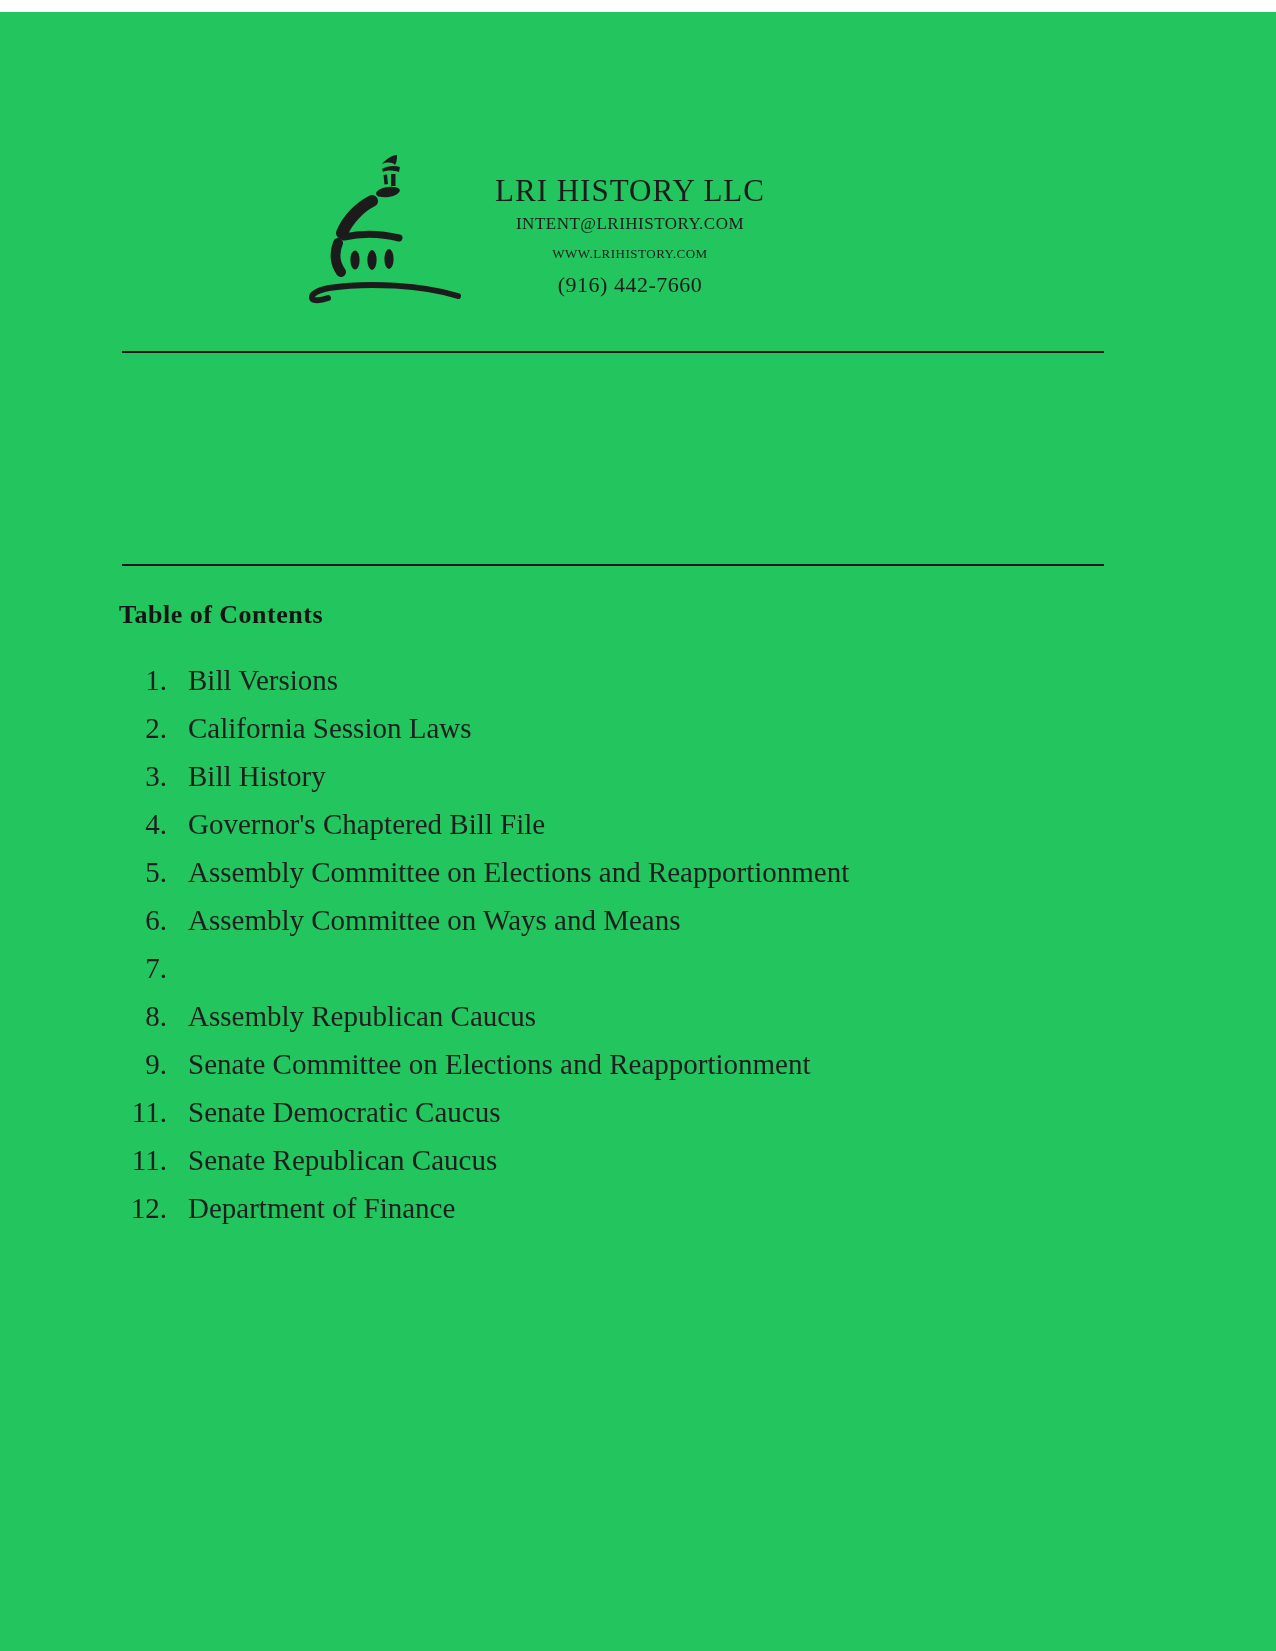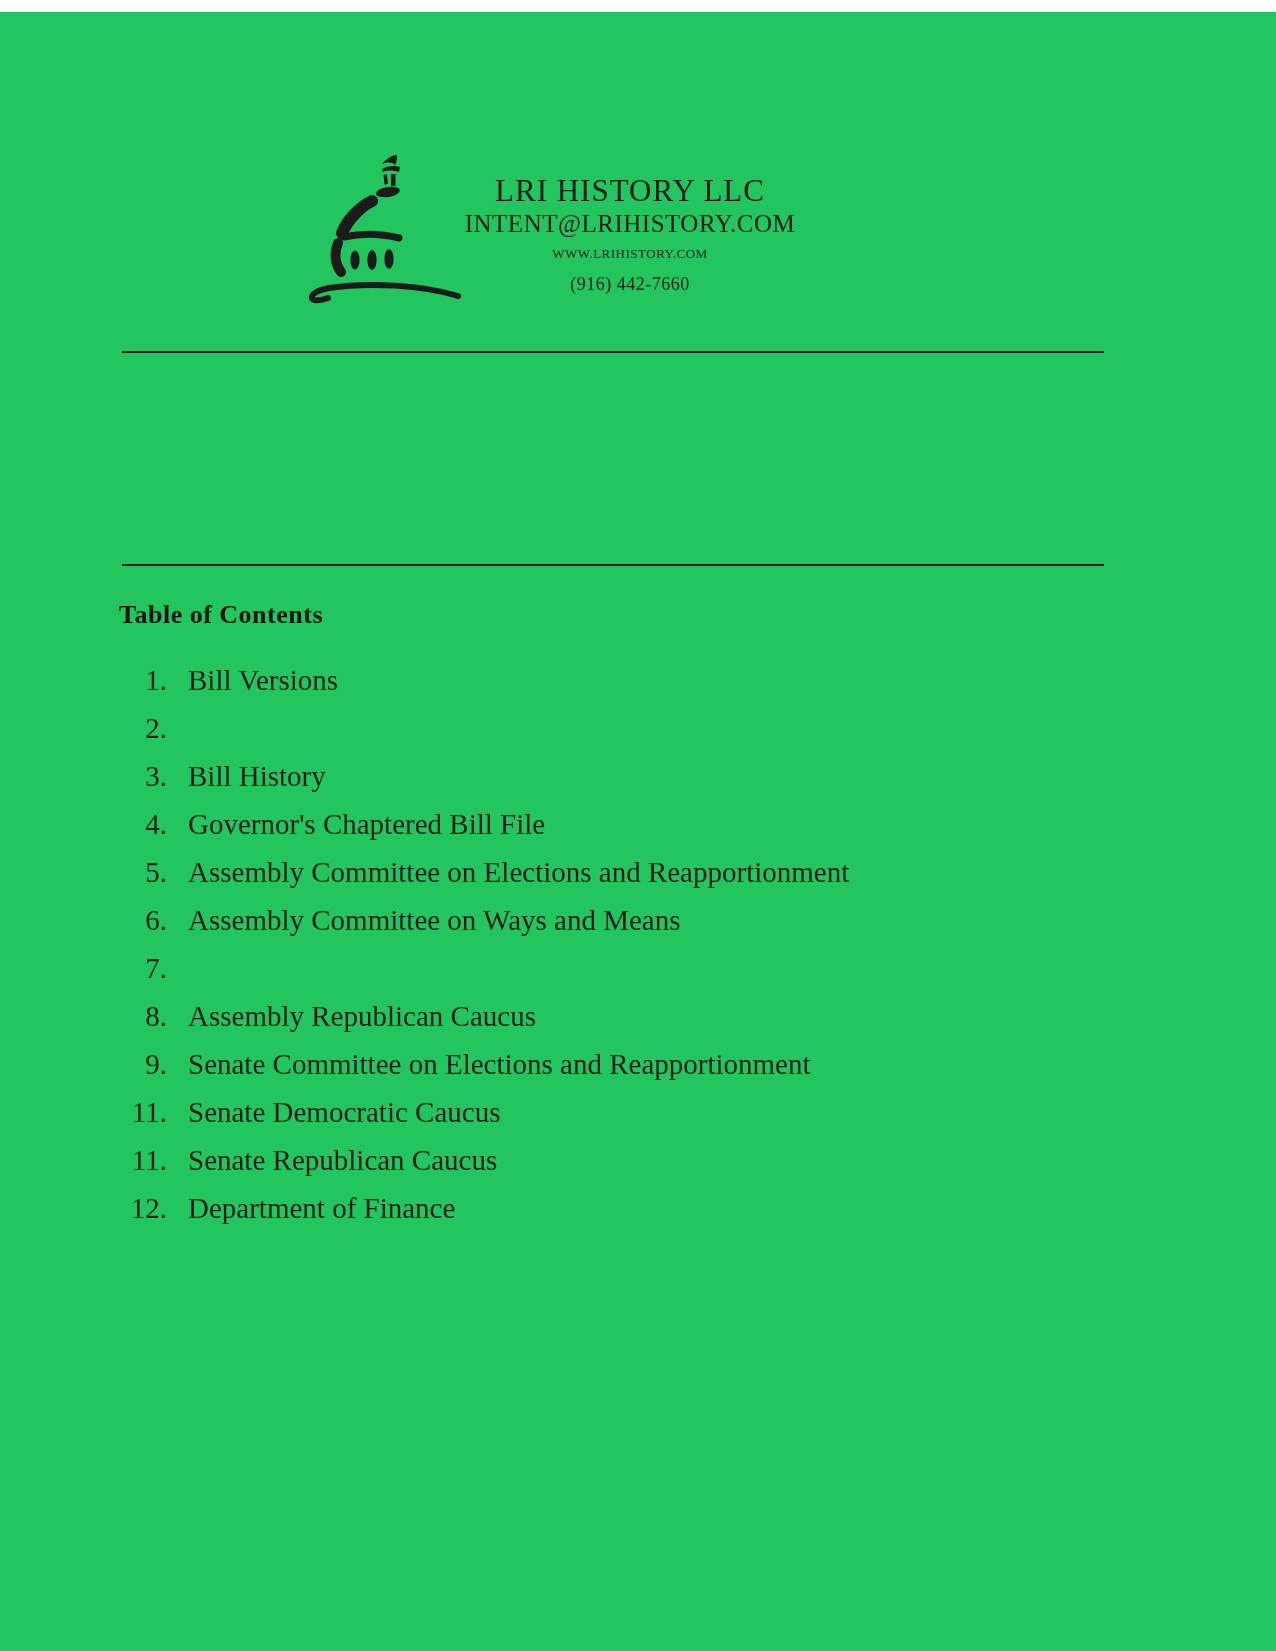--- a/index.html
+++ b/index.html
@@ -31,32 +31,32 @@
     width: 500px;
     text-align: center;
     color: #1c1c1c;
   }
   .company-name {
     font-size: 31px;
     line-height: 36px;
     letter-spacing: 1px;
   }
   .company-email {
-    font-size: 25px;
+    font-size: 17px;
     line-height: 30px;
     letter-spacing: 0.5px;
     text-align: center;
   }
   .company-web {
     font-size: 13px;
     line-height: 30px;
     letter-spacing: 0.5px;
   }
   .company-phone {
-    font-size: 18px;
+    font-size: 22px;
     line-height: 31px;
     letter-spacing: 0.5px;
   }
 
   
   .rule {
     position: absolute;
     left: 122px;
     width: 982px;
     height: 2px;
@@ -158,20 +158,21 @@
 
   <div class="toc-heading">Table of Contents</div>
 
   <div class="toc-list">
     <div class="toc-item">
       <span class="num">1.</span>
       <span class="label">Bill Versions</span>
     </div>
     <div class="toc-item">
       <span class="num">2.</span>
+      <span class="label">California Session Laws</span>
     </div>
     <div class="toc-item">
       <span class="num">3.</span>
       <span class="label">Bill History</span>
     </div>
     <div class="toc-item">
       <span class="num">4.</span>
       <span class="label">Governor's Chaptered Bill File</span>
     </div>
     <div class="toc-item">

